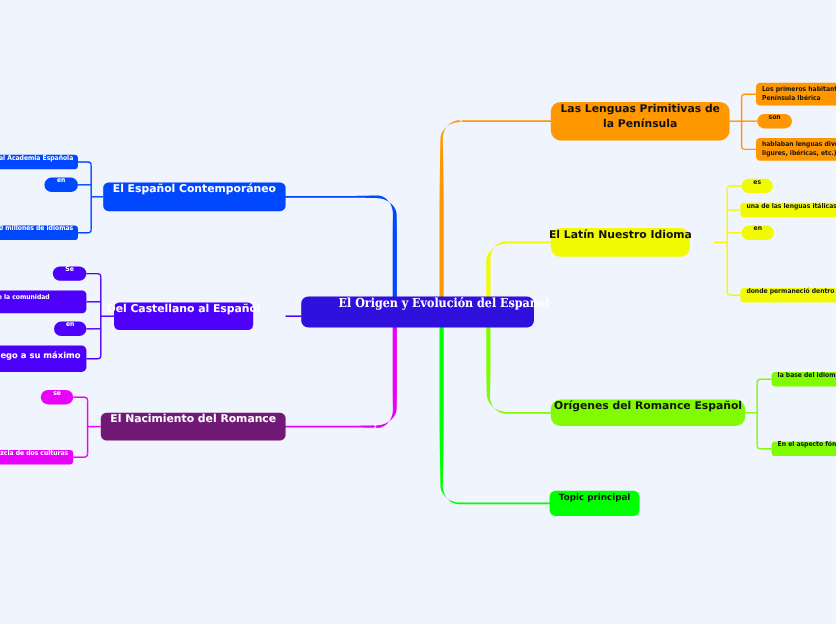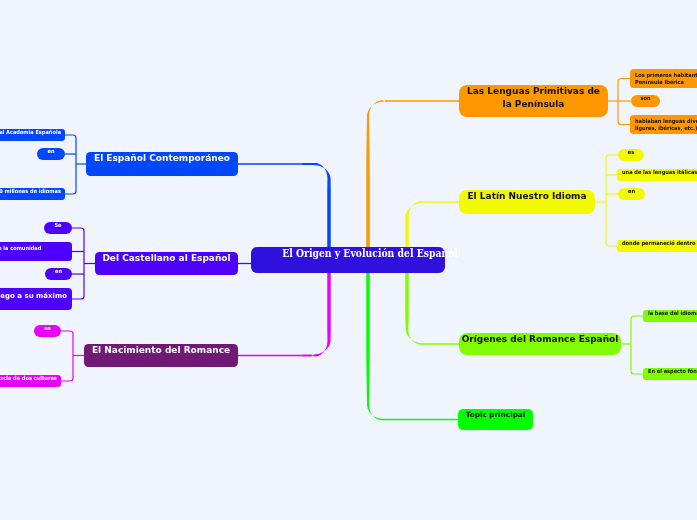--- a/index.html
+++ b/index.html
@@ -59,34 +59,34 @@
       <path d="M 73 334 Q 73 331 70 331 L 61 331" stroke="#e802f9" stroke-width="1.2" fill="none" stroke-linecap="butt"></path>
       <path d="M 73 378 Q 73 381 70 381 L 61 381" stroke="#e802f9" stroke-width="1.2" fill="none" stroke-linecap="butt"></path>
     </svg>
 <div class="node lvl1 c-center" style="left: 459px; top: 85px; width: 149px; height: 32px; background: rgb(255, 152, 0); color: rgb(17, 17, 17); font-size: 9px; line-height: 13px; border-radius: 8px;"><span>Las Lenguas Primitivas de
 la Península</span></div>
     <div class="node lvl2 c-left" style="left: 630px; top: 69px; width: 95px; height: 19px; background: rgb(255, 152, 0); color: rgb(17, 17, 17); font-size: 5.6px; line-height: 7px; border-radius: 3.5px; padding-left: 5px; align-items: flex-start; padding-top: 2.5px;"><span>Los primeros habitantes de la
 Península Ibérica</span></div>
     <div class="node lvl2 c-center" style="left: 631px; top: 95px; width: 29px; height: 12px; background: rgb(255, 152, 0); color: rgb(17, 17, 17); font-size: 5.6px; line-height: 7px; border-radius: 6px;"><span>son</span></div>
     <div class="node lvl2 c-left" style="left: 630px; top: 115px; width: 111px; height: 19px; background: rgb(255, 152, 0); color: rgb(17, 17, 17); font-size: 5.6px; line-height: 7px; border-radius: 3.5px; padding-left: 5px; align-items: flex-start; padding-top: 2.5px;"><span>hablaban lenguas diversas (vascos,
 ligures, ibéricas, etc.)</span></div>
-    <div class="node lvl1 c-center" style="left: 459px; top: 190px; width: 136px; height: 24px; background: rgb(242, 250, 1); color: rgb(17, 17, 17); font-size: 9px; line-height: 13px; border-radius: 8px;"><span>El Latín Nuestro Idioma</span></div>
+    <div class="node lvl1 c-center" style="left: 459px; top: 190px; width: 116px; height: 24px; background: rgb(242, 250, 1); color: rgb(17, 17, 17); font-size: 9px; line-height: 13px; border-radius: 8px;"><span>El Latín Nuestro Idioma</span></div>
     <div class="node lvl2 c-center" style="left: 618px; top: 149px; width: 26px; height: 12px; background: rgb(242, 250, 1); color: rgb(17, 17, 17); font-size: 5.6px; line-height: 7px; border-radius: 6px;"><span>es</span></div>
     <div class="node lvl2 c-left" style="left: 617px; top: 169px; width: 86px; height: 12px; background: rgb(242, 250, 1); color: rgb(17, 17, 17); font-size: 5.6px; line-height: 7px; border-radius: 3px; padding-left: 5px;"><span>una de las lenguas itálicas</span></div>
     <div class="node lvl2 c-center" style="left: 618px; top: 188px; width: 27px; height: 12px; background: rgb(242, 250, 1); color: rgb(17, 17, 17); font-size: 5.6px; line-height: 7px; border-radius: 6px;"><span>en</span></div>
     <div class="node lvl2 c-left" style="left: 617px; top: 240px; width: 95px; height: 12px; background: rgb(242, 250, 1); color: rgb(17, 17, 17); font-size: 5.6px; line-height: 7px; border-radius: 3px; padding-left: 5px;"><span>donde permaneció dentro de los</span></div>
     <div class="node lvl1 c-center" style="left: 459px; top: 333px; width: 162px; height: 22px; background: rgb(129, 251, 1); color: rgb(17, 17, 17); font-size: 9px; line-height: 13px; border-radius: 8px;"><span>Orígenes del Romance Español</span></div>
     <div class="node lvl2 c-left" style="left: 643px; top: 310px; width: 86px; height: 12px; background: rgb(129, 251, 1); color: rgb(17, 17, 17); font-size: 5.6px; line-height: 7px; border-radius: 3px; padding-left: 5px;"><span>la base del idioma español</span></div>
     <div class="node lvl2 c-left" style="left: 643px; top: 368px; width: 86px; height: 12px; background: rgb(129, 251, 1); color: rgb(17, 17, 17); font-size: 5.6px; line-height: 7px; border-radius: 3px; padding-left: 5px;"><span>En el aspecto fónico se</span></div>
     <div class="node lvl1 c-center" style="left: 458px; top: 409px; width: 75px; height: 21px; background: rgb(0, 255, 0); color: rgb(17, 17, 17); font-size: 7.3px; line-height: 11px; border-radius: 5px;"><span>Topic principal</span></div>
     <div class="node lvl1 c-center" style="left: 86px; top: 152px; width: 152px; height: 24px; background: rgb(1, 71, 253); color: rgb(255, 255, 255); font-size: 9px; line-height: 13px; border-radius: 4.5px;"><span>El Español Contemporáneo</span></div>
     <div class="node lvl2 c-left" style="left: -20px; top: 129px; width: 85px; height: 12px; background: rgb(1, 71, 253); color: rgb(255, 255, 255); font-size: 5.6px; line-height: 7px; border-radius: 3px; padding-left: 5px;"><span>la Real Academia Española</span></div>
     <div class="node lvl2 c-center" style="left: 37px; top: 148px; width: 28px; height: 12px; background: rgb(1, 71, 253); color: rgb(255, 255, 255); font-size: 5.6px; line-height: 7px; border-radius: 6px;"><span>en</span></div>
     <div class="node lvl2 c-left" style="left: -35px; top: 188px; width: 100px; height: 12px; background: rgb(1, 71, 253); color: rgb(255, 255, 255); font-size: 5.6px; line-height: 7px; border-radius: 3px; padding-left: 5px;"><span>más de 400 millones de idiomas</span></div>
-    <div class="node lvl1 c-center" style="left: 95px; top: 252px; width: 143px; height: 23px; background: rgb(77, 1, 252); color: rgb(255, 255, 255); font-size: 9px; line-height: 13px; border-radius: 4.5px;"><span>Del Castellano al Español</span></div>
+    <div class="node lvl1 c-center" style="left: 95px; top: 252px; width: 116px; height: 23px; background: rgb(77, 1, 252); color: rgb(255, 255, 255); font-size: 9px; line-height: 13px; border-radius: 4.5px;"><span>Del Castellano al Español</span></div>
     <div class="node lvl2 c-center" style="left: 44px; top: 222px; width: 28px; height: 12px; background: rgb(77, 1, 252); color: rgb(255, 255, 255); font-size: 5.6px; line-height: 7px; border-radius: 6px;"><span>Se</span></div>
     <div class="node lvl2 c-left" style="left: -57px; top: 242px; width: 129px; height: 19px; background: rgb(77, 1, 252); color: rgb(255, 255, 255); font-size: 5.6px; line-height: 7px; border-radius: 3.5px; padding-left: 5px; align-items: flex-start; padding-top: 3px;"><span>el idioma oficial de la comunidad
 </span></div>
     <div class="node lvl2 c-center" style="left: 45px; top: 268px; width: 27px; height: 12px; background: rgb(77, 1, 252); color: rgb(255, 255, 255); font-size: 5.6px; line-height: 7px; border-radius: 6px;"><span>en</span></div>
     <div class="node lvl2 c-left f-wide" style="left: -70px; top: 288px; width: 142px; height: 22px; background: rgb(77, 1, 252); color: rgb(255, 255, 255); font-size: 7px; line-height: 9px; border-radius: 4px; padding-left: 5px; align-items: flex-start; padding-top: 3.5px;"><span>el Siglo de Oro llego a su máximo
 esplendor</span></div>
     <div class="node lvl1 c-center" style="left: 84px; top: 344px; width: 154px; height: 23px; background: #701a75; color: rgb(255, 255, 255); font-size: 9px; line-height: 13px; border-radius: 4.5px;"><span>El Nacimiento del Romance</span></div>
     <div class="node lvl2 c-center" style="left: 34px; top: 325px; width: 27px; height: 12px; background: rgb(232, 2, 249); color: rgb(255, 255, 255); font-size: 5.6px; line-height: 7px; border-radius: 6px;"><span>se</span></div>
     <div class="node lvl2 c-left" style="left: -29px; top: 375px; width: 90px; height: 12px; background: rgb(232, 2, 249); color: rgb(255, 255, 255); font-size: 5.6px; line-height: 7px; border-radius: 3px; padding-left: 5px;"><span>da la mezcla de dos culturas</span></div>
     <div class="node central c-center f-serif" style="left: 251px; top: 247px; width: 194px; height: 26px; background: rgb(47, 16, 220); color: rgb(255, 255, 255); font-size: 10.3px; line-height: 13px; border-radius: 6px;"><span>El Origen y Evolución del Español</span></div>

